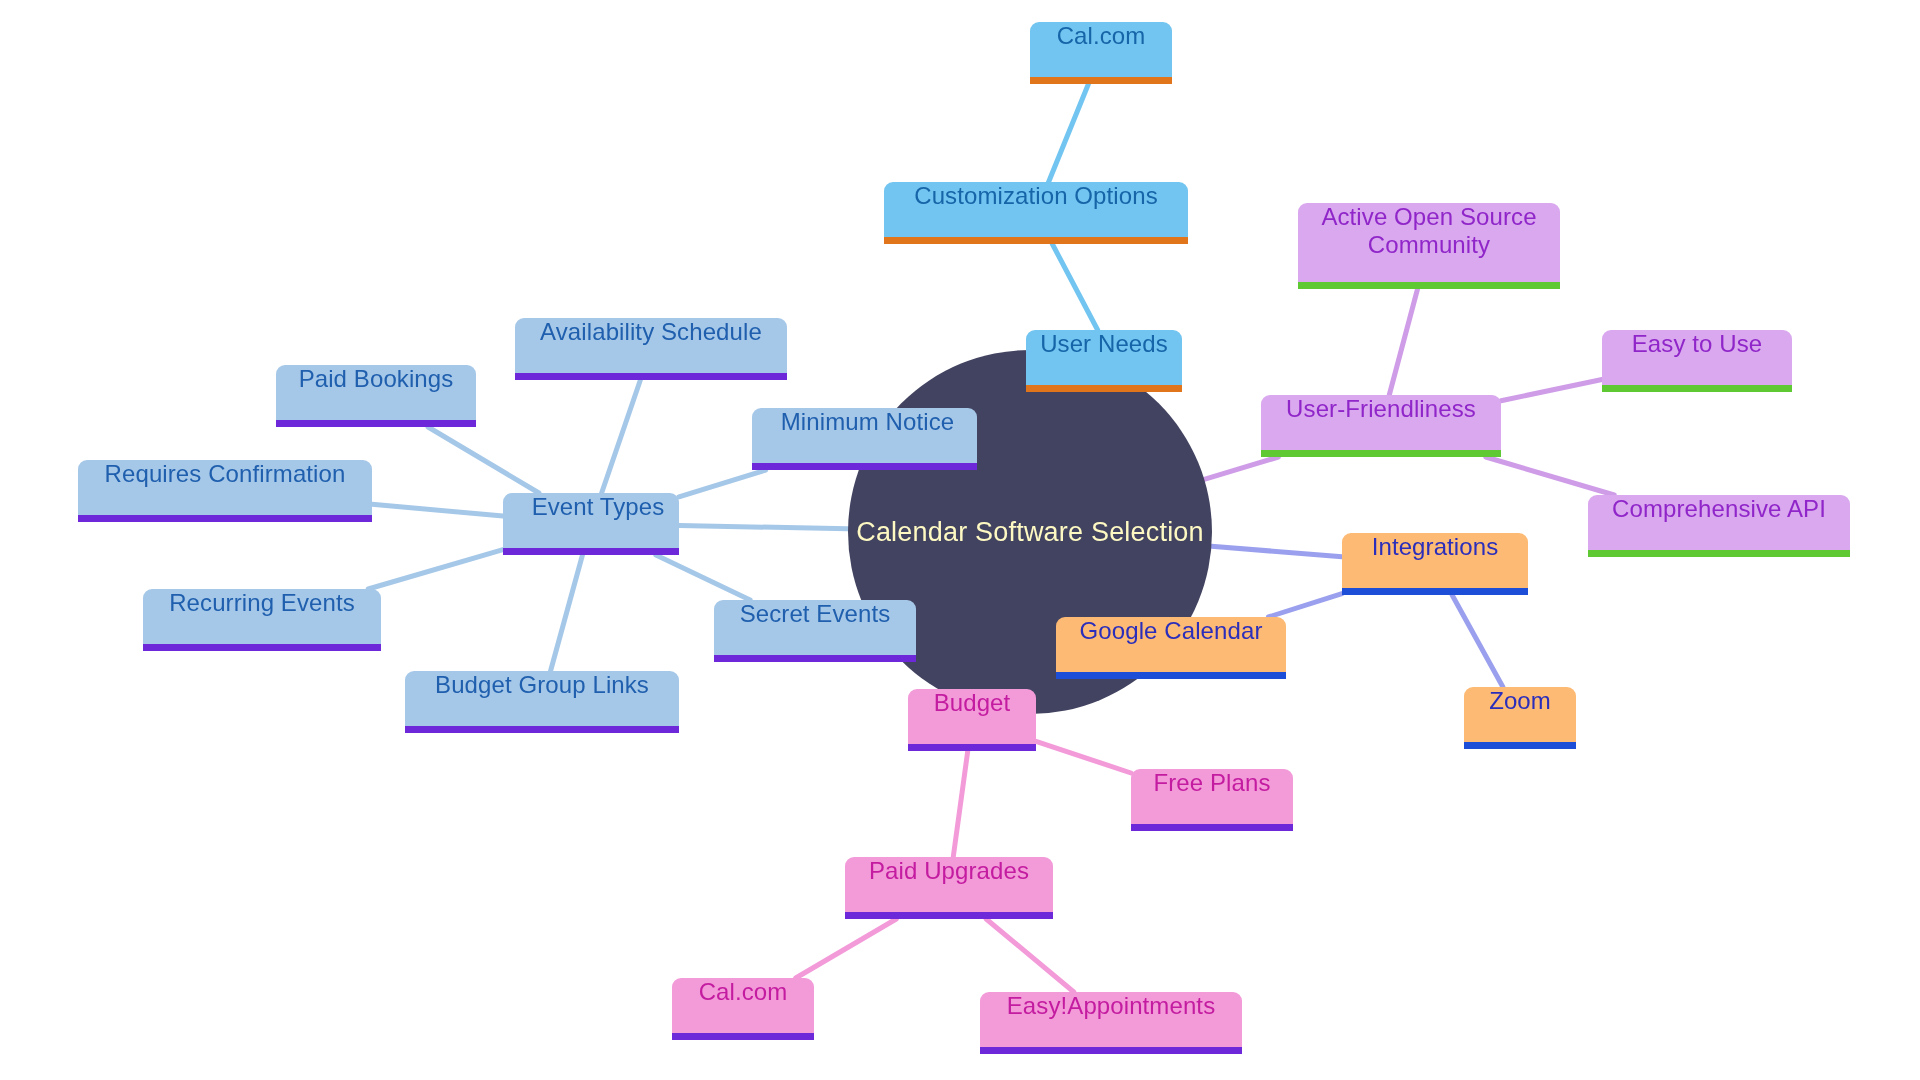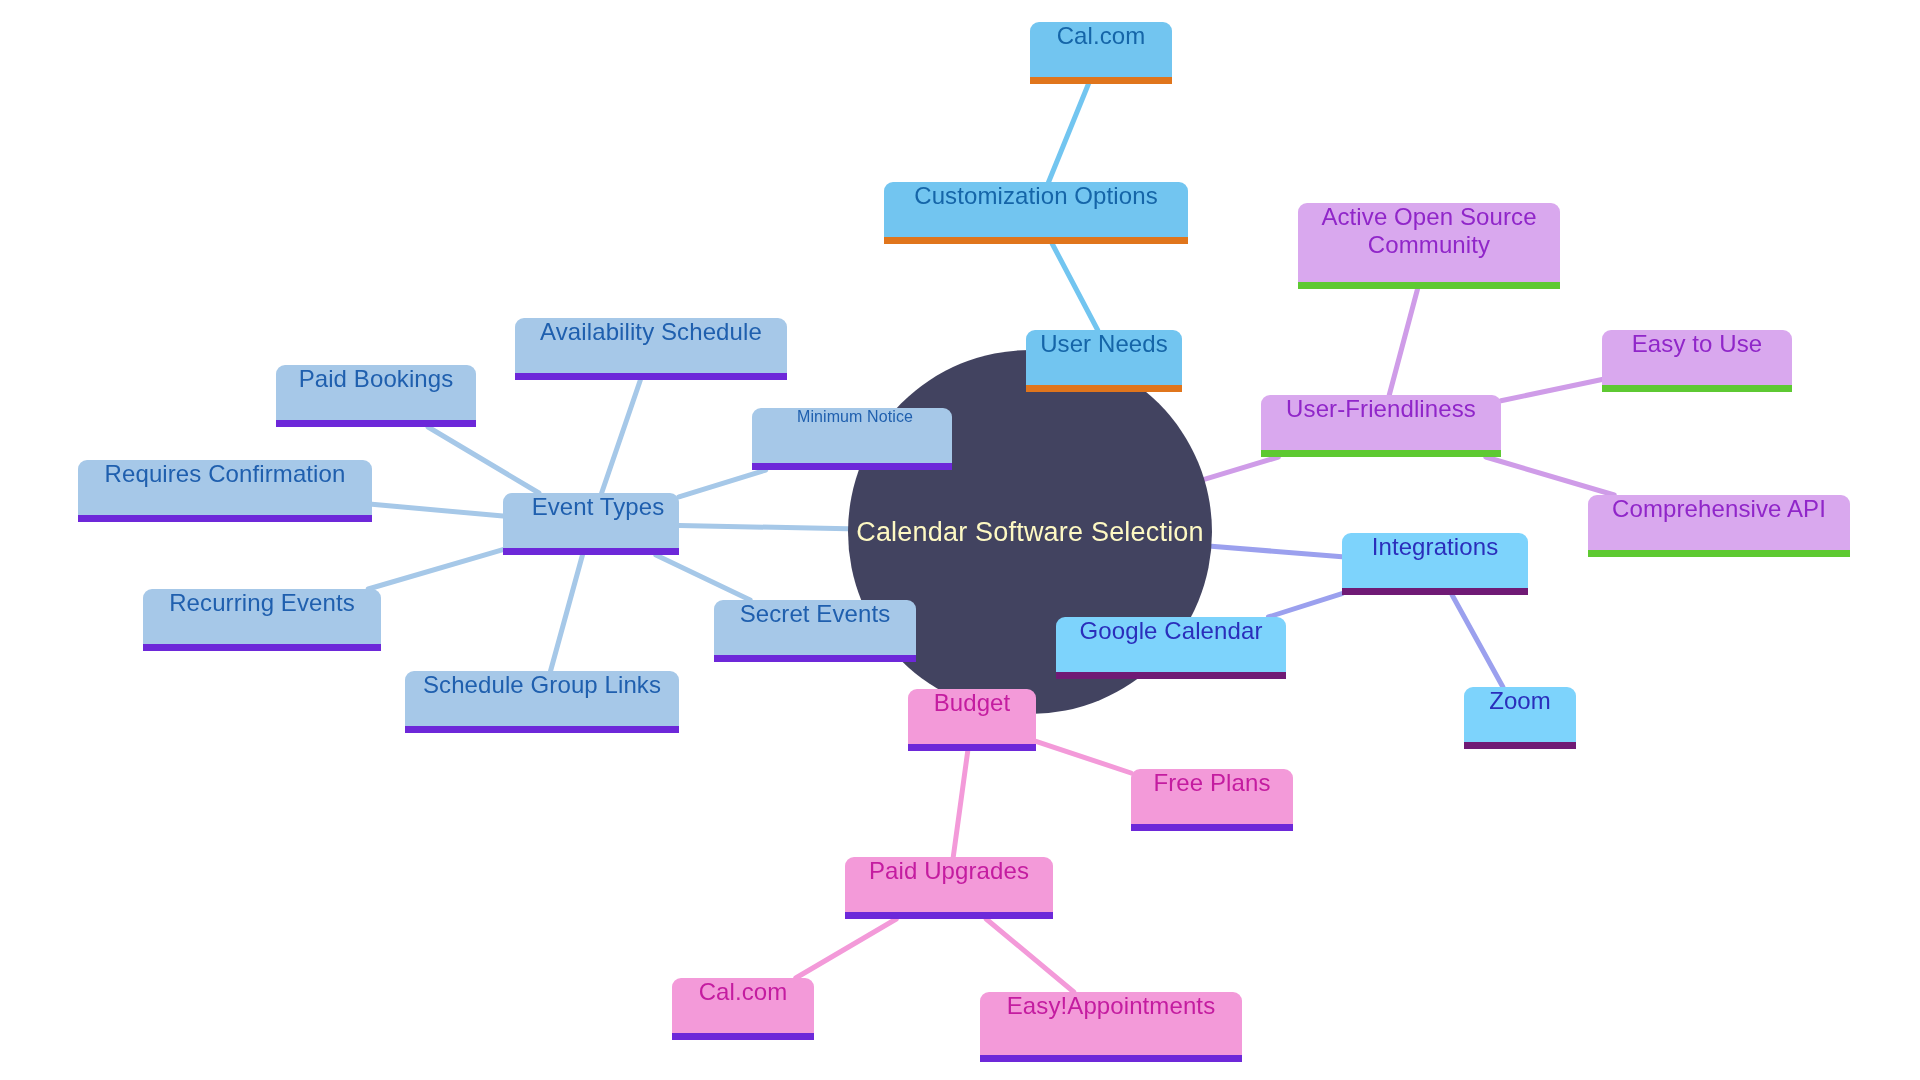--- a/index.html
+++ b/index.html
@@ -74,23 +74,23 @@
     background: #a6c8e8;
     color: #1f5fae;
     border-bottom: 7px solid #6d28d9;
   }
   .cat-friendly {
     background: #d9a8ee;
     color: #9026c9;
     border-bottom: 7px solid #5ec932;
   }
   .cat-integrations {
-    background: #7dd3fc;
+    background: #fdba74;
     color: #2a2ebb;
-    border-bottom: 7px solid #701a75;
+    border-bottom: 7px solid #1d4ed8;
   }
   .cat-budget {
     background: #f39ad9;
     color: #c41ca0;
     border-bottom: 7px solid #6d28d9;
   }
 </style>
 </head>
 <body>
 
@@ -122,33 +122,33 @@
     </svg>
   <div id="node-layer">
     <div class="root-node" id="root-node" style="left: 848px; top: 350px; width: 364px; height: 364px; background: rgb(66, 67, 96); color: #fef9c3; font-size: 27px;">
       <span>Calendar Software Selection</span>
     </div>
   <div class="node cat-userneeds" style="left: 1030px; top: 22px; width: 142px; height: 62px; font-size: 24px;"><span class="nlabel">Cal.com</span></div>
       <div class="node cat-userneeds" style="left: 884px; top: 182px; width: 304px; height: 62px; font-size: 24px;"><span class="nlabel">Customization Options</span></div>
       <div class="node cat-userneeds" style="left: 1026px; top: 330px; width: 156px; height: 62px; font-size: 24px;"><span class="nlabel">User Needs</span></div>
       <div class="node cat-eventtypes" style="left: 515px; top: 318px; width: 272px; height: 62px; font-size: 24px;"><span class="nlabel">Availability Schedule</span></div>
       <div class="node cat-eventtypes" style="left: 276px; top: 365px; width: 200px; height: 62px; font-size: 24px;"><span class="nlabel">Paid Bookings</span></div>
-      <div class="node cat-eventtypes" style="left: 752px; top: 408px; width: 200px; height: 62px; font-size: 16px; padding-left: 20px;"><span class="nlabel">Minimum Notice</span></div>
+      <div class="node cat-eventtypes" style="left: 752px; top: 408px; width: 225px; height: 62px; font-size: 24px; padding-left: 20px;"><span class="nlabel">Minimum Notice</span></div>
       <div class="node cat-eventtypes" style="left: 78px; top: 460px; width: 294px; height: 62px; font-size: 24px;"><span class="nlabel">Requires Confirmation</span></div>
       <div class="node cat-eventtypes" style="left: 503px; top: 493px; width: 176px; height: 62px; font-size: 24px; padding-left: 28px;"><span class="nlabel">Event Types</span></div>
       <div class="node cat-eventtypes" style="left: 143px; top: 589px; width: 238px; height: 62px; font-size: 24px;"><span class="nlabel">Recurring Events</span></div>
       <div class="node cat-eventtypes" style="left: 714px; top: 600px; width: 202px; height: 62px; font-size: 24px;"><span class="nlabel">Secret Events</span></div>
-      <div class="node cat-eventtypes" style="left: 405px; top: 671px; width: 274px; height: 62px; font-size: 24px;"><span class="nlabel">Schedule Group Links</span></div>
+      <div class="node cat-eventtypes" style="left: 405px; top: 671px; width: 274px; height: 62px; font-size: 24px;"><span class="nlabel">Budget Group Links</span></div>
       <div class="node cat-friendly" style="left: 1298px; top: 203px; width: 262px; height: 86px; font-size: 24px;"><span class="nlabel">Active Open Source
 Community</span></div>
       <div class="node cat-friendly" style="left: 1602px; top: 330px; width: 190px; height: 62px; font-size: 24px;"><span class="nlabel">Easy to Use</span></div>
       <div class="node cat-friendly" style="left: 1261px; top: 395px; width: 240px; height: 62px; font-size: 24px;"><span class="nlabel">User-Friendliness</span></div>
       <div class="node cat-friendly" style="left: 1588px; top: 495px; width: 262px; height: 62px; font-size: 24px;"><span class="nlabel">Comprehensive API</span></div>
       <div class="node cat-integrations" style="left: 1342px; top: 533px; width: 186px; height: 62px; font-size: 24px;"><span class="nlabel">Integrations</span></div>
       <div class="node cat-integrations" style="left: 1056px; top: 617px; width: 230px; height: 62px; font-size: 24px;"><span class="nlabel">Google Calendar</span></div>
       <div class="node cat-integrations" style="left: 1464px; top: 687px; width: 112px; height: 62px; font-size: 24px;"><span class="nlabel">Zoom</span></div>
       <div class="node cat-budget" style="left: 908px; top: 689px; width: 128px; height: 62px; font-size: 24px;"><span class="nlabel">Budget</span></div>
       <div class="node cat-budget" style="left: 1131px; top: 769px; width: 162px; height: 62px; font-size: 24px;"><span class="nlabel">Free Plans</span></div>
       <div class="node cat-budget" style="left: 845px; top: 857px; width: 208px; height: 62px; font-size: 24px;"><span class="nlabel">Paid Upgrades</span></div>
       <div class="node cat-budget" style="left: 672px; top: 978px; width: 142px; height: 62px; font-size: 24px;"><span class="nlabel">Cal.com</span></div>
-      <div class="node cat-budget" style="left: 980px; top: 992px; width: 262px; height: 70px; font-size: 24px;"><span class="nlabel">Easy!Appointments</span></div>
+      <div class="node cat-budget" style="left: 980px; top: 992px; width: 262px; height: 62px; font-size: 24px;"><span class="nlabel">Easy!Appointments</span></div>
     </div>
 </div>
 
 </body></html>

